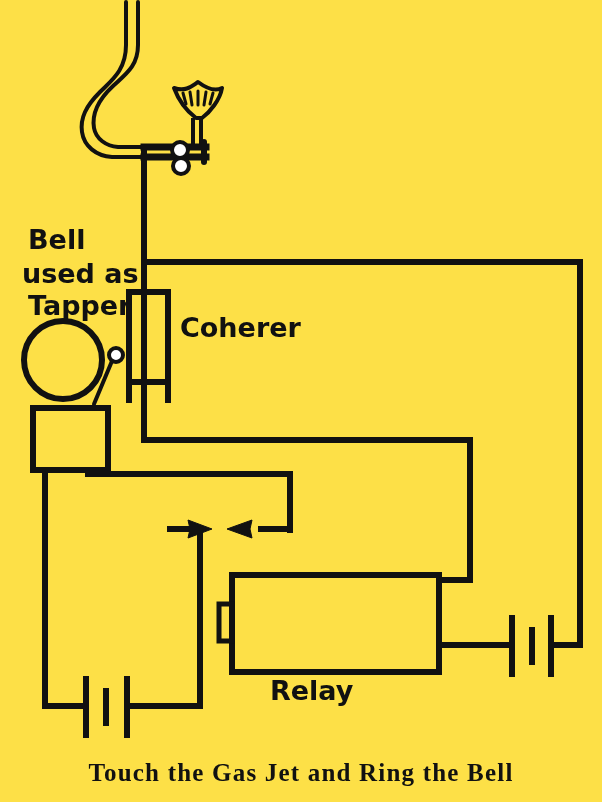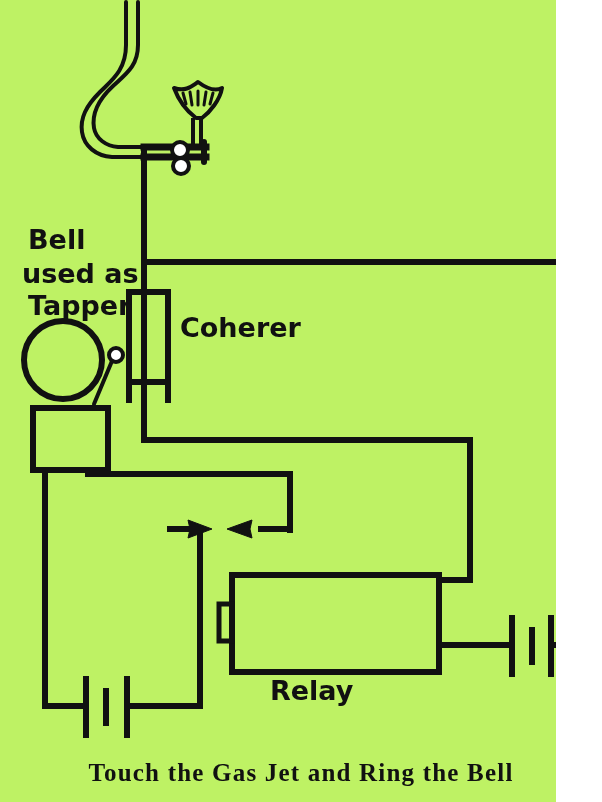--- a/index.html
+++ b/index.html
@@ -5,23 +5,23 @@
   html, body {
     margin: 0;
     padding: 0;
     background: #ffffff;
   }
   body {
     font-family: "Liberation Sans", sans-serif;
   }
   #page {
     position: relative;
-    width: 556px;
+    width: 602px;
     height: 802px;
-    background: #bef264;
+    background: #fde047;
     overflow: hidden;
   }
   #diagram-svg {
     position: absolute;
     left: 0;
     top: 0;
     width: 602px;
     height: 802px;
     display: block;
   }

